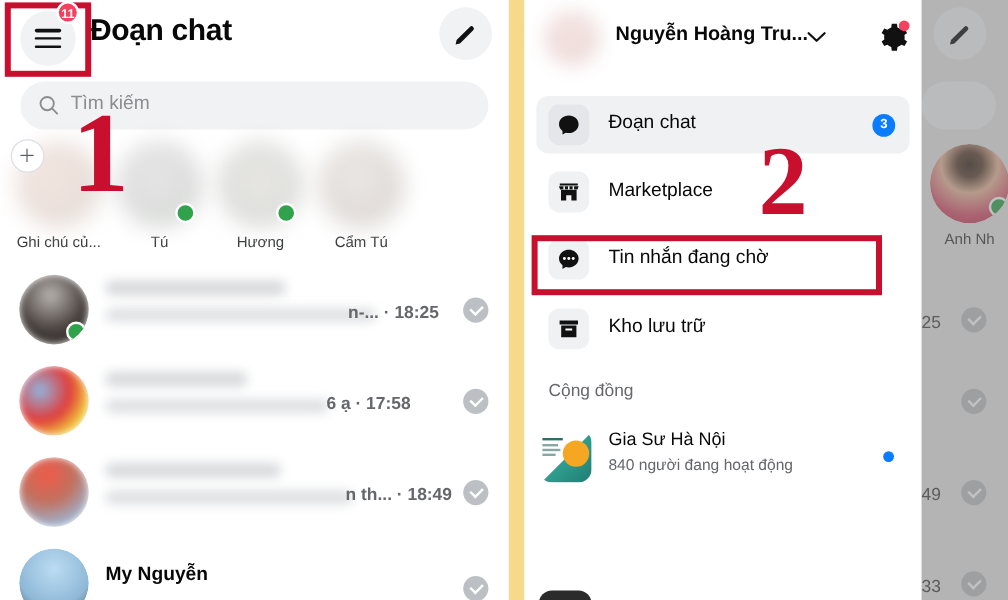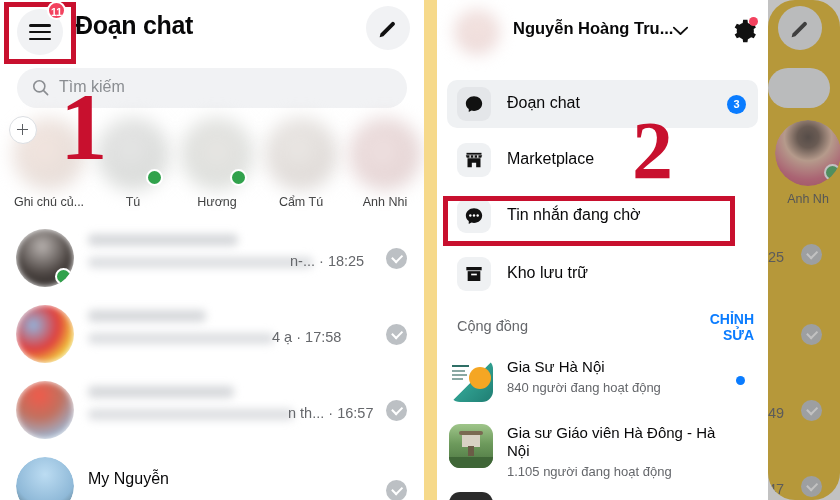--- a/index.html
+++ b/index.html
@@ -39,21 +39,21 @@
   .plus-badge{position:absolute;left:-4px;top:-2px;width:26px;height:26px;border-radius:50%;
     background:#fff;border:1px solid #dcdfe3;z-index:3;}
   .plus-badge:before,.plus-badge:after{content:"";position:absolute;background:#5a5d61;}
   .plus-badge:before{left:7px;top:11.5px;width:11px;height:1.8px;}
   .plus-badge:after{left:11.6px;top:7px;width:1.8px;height:11px;}
   .online-dot{position:absolute;right:6px;bottom:4px;width:13px;height:13px;border-radius:50%;
     background:#31a24c;border:2px solid #fff;}
 
   
   .msg-list{position:absolute;left:0;top:222px;width:424px;height:278px;}
-  .msg-row{position:absolute;left:0;width:424px;height:72px;}
+  .msg-row{position:absolute;left:0;width:424px;height:72px;font-weight:bold;}
   .msg-av{position:absolute;left:16px;top:7px;width:58px;height:58px;border-radius:50%;overflow:hidden;position:absolute;}
   .msg-texts{position:absolute;left:88px;top:12px;right:60px;}
   .blur-line{border-radius:5px;filter:blur(4.5px);}
   .bl-name{height:12px;width:150px;background:#d6d8db;margin-bottom:11px;}
   .bl-prev{height:11px;background:#dcdee1;}
   .msg-time{position:absolute;top:31px;font-size:14.5px;color:#65676b;white-space:nowrap;}
   .msg-check{position:absolute;right:17px;top:26px;width:21px;height:21px;border-radius:50%;background:#bcc0c4;}
   .msg-check:after{content:"";position:absolute;left:5.5px;top:6px;width:8px;height:4.5px;
     border-left:2px solid #fff;border-bottom:2px solid #fff;transform:rotate(-45deg);}
 
@@ -81,21 +81,21 @@
   .sec-edit{position:absolute;right:14px;top:311px;width:62px;text-align:right;
     font-size:14px;font-weight:bold;color:#0a7cff;line-height:16px;}
 
   .comm-item{position:absolute;left:12px;width:312px;}
   .comm-av{position:absolute;left:0;top:0;width:44px;height:44px;border-radius:11px;overflow:hidden;}
   .comm-name{position:absolute;left:58px;top:0;width:215px;font-size:15px;color:#080809;line-height:18px;}
   .comm-sub{position:absolute;left:58px;font-size:13px;color:#65676b;}
   .comm-dot{position:absolute;right:16px;width:9px;height:9px;border-radius:50%;background:#0a7cff;}
 
   
-  .panel-right{position:absolute;left:768px;top:0;width:72px;height:500px;background:#eab308;overflow:hidden;border-radius:27px;}
+  .panel-right{position:absolute;left:768px;top:0;width:72px;height:500px;background:#e5e5e5;overflow:hidden;}
   .rp-compose{position:absolute;left:10px;top:6px;width:44px;height:44px;border-radius:50%;background:#f1f2f4;}
   .rp-search{position:absolute;left:0px;top:68px;width:62px;height:40px;border-radius:21px;background:#f1f2f4;}
   .rp-story{position:absolute;left:4px;top:120px;width:72px;text-align:center;}
   .rp-story .av{width:66px;height:66px;border-radius:50%;overflow:hidden;position:relative;margin:0 auto;}
   .rp-story .nm{margin-top:6px;font-size:12.5px;color:#3a3b3c;white-space:nowrap;}
   .rp-row{position:absolute;left:0;width:72px;height:72px;}
   .rp-time{position:absolute;left:0px;font-size:14.5px;color:#444;}
   .rp-check{position:absolute;left:33px;width:21px;height:21px;border-radius:50%;background:#bcc0c4;}
   .rp-check:after{content:"";position:absolute;left:5.5px;top:6px;width:8px;height:4.5px;
     border-left:2px solid #fff;border-bottom:2px solid #fff;transform:rotate(-45deg);}
@@ -159,26 +159,20 @@
           <div class="online-dot"></div>
         </div>
         <div class="nm">Hương</div>
       </div>
       <div class="story" style="left:260px">
         <div class="av">
           <div class="blurav" style="width:72px;height:72px;border-radius:50%;background:radial-gradient(circle at 45% 40%,#ece9e6,#ded9d6 65%,#d2ccc8);"></div>
         </div>
         <div class="nm">Cẩm Tú</div>
       </div>
-      <div class="story" style="left:344px">
-        <div class="av">
-          <div class="blurav" style="width:72px;height:72px;border-radius:50%;background:radial-gradient(circle at 45% 45%,#f0e2e2,#e5d4d4 60%,#dccfd0);"></div>
-        </div>
-        <div class="nm">Anh Nhi</div>
-      </div>
     </div>
 
     <div class="msg-list">
 
       <div class="msg-row" style="top:0">
         <div class="msg-av">
           <div style="width:58px;height:58px;border-radius:50%;filter:blur(3px);
             background:radial-gradient(circle at 45% 30%,#b9b3b0,#4a4340 55%,#201d1c);"></div>
           <div class="online-dot" style="right:2px;bottom:2px"></div>
         </div>
@@ -195,36 +189,36 @@
       <div class="msg-row" style="top:76px">
         <div class="msg-av">
           <div style="width:58px;height:58px;border-radius:50%;filter:blur(3px);
             background:radial-gradient(circle at 30% 35%,#8fb7e0,#e03c3c 45%,#f2d13a 75%,#3fae6a);"></div>
         </div>
         <div class="msg-texts">
           <div class="blur-line bl-name" style="width:118px"></div>
           <div class="blur-line bl-prev" style="width:186px"></div>
         </div>
         <div class="msg-time" style="left:272px">
-          <span>4 ạ</span> · <span>17:58</span>
+          <span>6 ạ</span> · <span>17:58</span>
         </div>
         <div class="msg-check"></div>
       </div>
 
       <div class="msg-row" style="top:152px">
         <div class="msg-av">
           <div style="width:58px;height:58px;border-radius:50%;filter:blur(3px);
             background:radial-gradient(circle at 40% 25%,#f05a4a,#c2705e 40%,#9ab8d6 80%);"></div>
         </div>
         <div class="msg-texts">
           <div class="blur-line bl-name" style="width:146px"></div>
           <div class="blur-line bl-prev" style="width:206px"></div>
         </div>
         <div class="msg-time" style="left:288px">
-          <span>n th...</span> · <span>16:57</span>
+          <span>n th...</span> · <span>18:49</span>
         </div>
         <div class="msg-check"></div>
       </div>
 
       <div class="msg-row" style="top:228px">
         <div class="msg-av">
           <div style="width:58px;height:58px;border-radius:50%;
             background:radial-gradient(circle at 50% 30%,#bcdcf2,#8fb9d8 60%,#4a5e63);"></div>
         </div>
         <div style="position:absolute;left:88px;top:20px;font-size:16px;color:#080809;">My Nguyễn</div>
@@ -290,81 +284,68 @@
           <path fill="#111" d="M12 2.6C6.5 2.6 2.2 6.5 2.2 11.4c0 2.7 1.35 5.1 3.5 6.7v3.6l3.3-1.85c.95.27 1.96.42 3 .42 5.5 0 9.8-3.9 9.8-8.87S17.5 2.6 12 2.6z"></path>
           <circle cx="7.6" cy="11.3" r="1.45" fill="#fff"></circle>
           <circle cx="12" cy="11.3" r="1.45" fill="#fff"></circle>
           <circle cx="16.4" cy="11.3" r="1.45" fill="#fff"></circle>
         </svg>
       </div>
       <div class="mi-label">Tin nhắn đang chờ</div>
     </div>
 
     <div class="sec-head">Cộng đồng</div>
-    <div class="sec-edit">CHỈNH SỬA</div>
 
     <div class="comm-item" style="top:358px;height:50px">
       <div class="comm-av">
         <div style="width:44px;height:44px;background:linear-gradient(135deg,#ffffff 0%,#ffffff 52%,#2f9e8f 53%,#1f7d72 100%);position:relative;">
           <div style="position:absolute;right:2px;top:9px;width:22px;height:22px;border-radius:50%;background:#f5a623;"></div>
           <div style="position:absolute;left:3px;top:7px;width:17px;height:2px;background:#2f6f66;"></div>
           <div style="position:absolute;left:3px;top:12px;width:13px;height:1.5px;background:#8aa8a3;"></div>
           <div style="position:absolute;left:3px;top:16px;width:15px;height:1.5px;background:#8aa8a3;"></div>
           <div style="position:absolute;left:3px;top:20px;width:11px;height:1.5px;background:#8aa8a3;"></div>
         </div>
       </div>
       <div class="comm-name">Gia Sư Hà Nội</div>
       <div class="comm-sub" style="top:22px">840 người đang hoạt động</div>
       <div class="comm-dot" style="top:18px"></div>
     </div>
 
-    <div class="comm-item" style="top:424px;height:62px">
-      <div class="comm-av">
-        <div style="width:44px;height:44px;background:linear-gradient(180deg,#9fc58a 0%,#6d9a5c 45%,#4a7340 100%);position:relative;">
-          <div style="position:absolute;left:13px;top:10px;width:18px;height:13px;background:#d8d2c4;"></div>
-          <div style="position:absolute;left:10px;top:7px;width:24px;height:4px;background:#7a6a52;border-radius:2px;"></div>
-          <div style="position:absolute;left:19px;top:22px;width:6px;height:10px;background:#6b5c46;"></div>
-          <div style="position:absolute;left:0;bottom:0;width:44px;height:11px;background:#3f6637;"></div>
-        </div>
-      </div>
-      <div class="comm-name">Gia sư Giáo viên Hà Đông - Hà Nội</div>
-      <div class="comm-sub" style="top:40px">1.105 người đang hoạt động</div>
-    </div>
 
     <div style="position:absolute;left:12px;top:492px;width:44px;height:44px;border-radius:11px;background:#2b2b2b;"></div>
   </div>
 
   <div class="panel-right">
     <div class="rp-compose">
       <svg style="position:absolute;left:12px;top:12px;width:20px;height:20px" viewBox="0 0 24 24">
         <path d="M3 18.5 16.2 5.3a2.4 2.4 0 0 1 3.4 3.4L6.4 21.9 2 23z" fill="#111"></path>
       </svg>
     </div>
     <div class="rp-search"></div>
     <div class="rp-story">
       <div class="av">
         <div style="width:66px;height:66px;border-radius:50%;
           background:radial-gradient(circle at 50% 26%,#3b2a22 0%,#5e4436 18%,#e8b79c 40%,#d4536f 72%,#b93352 100%);"></div>
         <div class="online-dot" style="right:0px;bottom:5px"></div>
       </div>
       <div class="nm">Anh Nh</div>
     </div>
-    <div class="rp-row" style="top:218px">
+    <div class="rp-row" style="top:230px">
       <div class="rp-time" style="top:31px">25</div>
       <div class="rp-check" style="top:26px"></div>
     </div>
     <div class="rp-row" style="top:298px">
       <div class="rp-check" style="top:26px"></div>
     </div>
     <div class="rp-row" style="top:374px">
       <div class="rp-time" style="top:31px">49</div>
       <div class="rp-check" style="top:26px"></div>
     </div>
     <div class="rp-row" style="top:450px">
-      <div class="rp-time" style="top:31px">47</div>
+      <div class="rp-time" style="top:31px">33</div>
       <div class="rp-check" style="top:26px"></div>
     </div>
   </div>
   <div class="scrim"></div>
 
   <div class="ann-box-white" style="left:4px;top:2px;width:72px;height:62px;"></div>
   <div class="burger-btn" style="left:17px;top:9px;">
     <div class="burger-lines">
         <i></i>
         <i></i>

